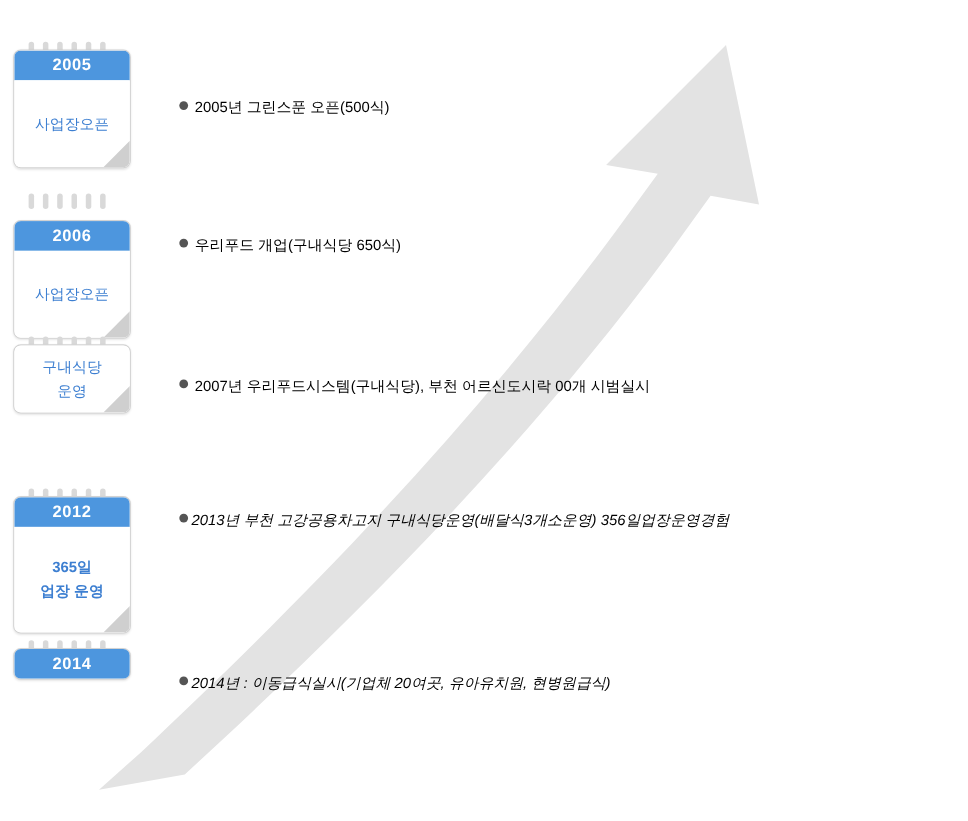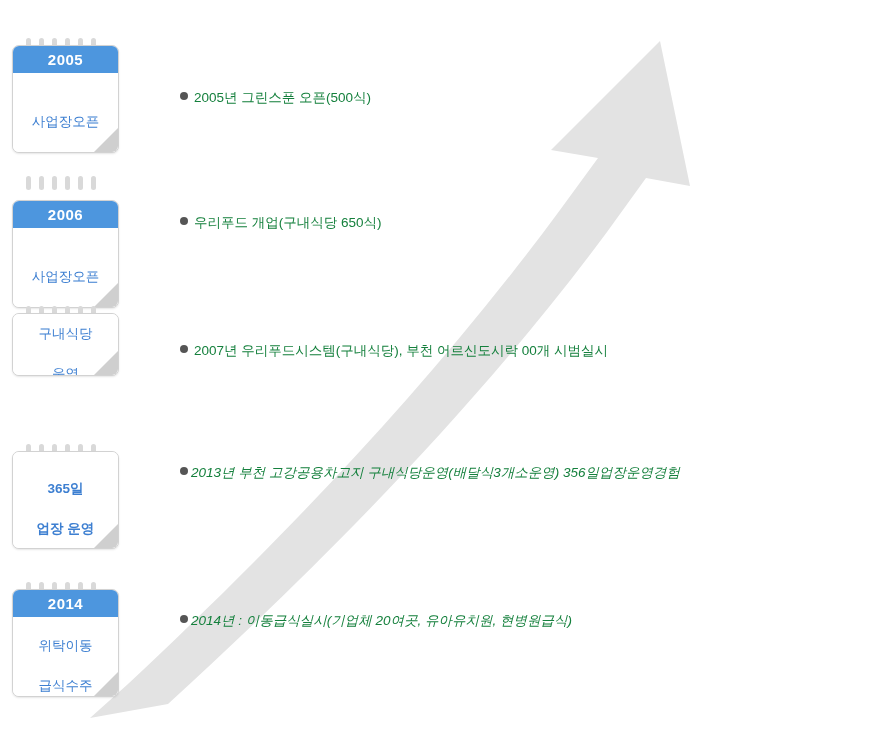--- a/index.html
+++ b/index.html
@@ -43,43 +43,43 @@
     position:relative;
     display:flex;
     flex-direction:column;
     align-items:center;
     justify-content:center;
     color:#3d7fd1;
     font-size:13.5px;
     line-height:1.62;
   }
   .cal-body.bold{font-weight:bold;}
-  .cal-line{display:block;text-align:center;margin-top:18px;}
+  .cal-line{display:block;text-align:center;}
   
   .fold{
     position:absolute;right:0;bottom:0;
     width:0;height:0;
     border-left:24px solid transparent;
     border-bottom:24px solid #cfcfcf;
   }
 
   
   .rings{position:absolute;left:12px;width:105px;height:14px;}
   .ring{
     position:absolute;top:0;
     width:5px;height:14px;
     border-radius:2.5px;
     background:#d9d9d9;
   }
 
   
   .event{
     position:absolute;
-    left:180px;
-    color:#15803d;
+    left:163px;
+    color:#000000;
     font-size:13.5px;
     white-space:nowrap;
     line-height:1;
   }
   .event .bullet{
     display:inline-block;
     width:8px;height:8px;
     border-radius:50%;
     background:#555555;
     vertical-align:middle;
@@ -174,20 +174,21 @@
   <div class="row" style="top:0;">
     <div class="rings" style="top:444px;">
       <div class="ring" style="left:14px;"></div>
       <div class="ring" style="left:27px;"></div>
       <div class="ring" style="left:40px;"></div>
       <div class="ring" style="left:53px;"></div>
       <div class="ring" style="left:66px;"></div>
       <div class="ring" style="left:79px;"></div>
     </div>
     <div class="cal" style="top:451px;">
+      <div class="cal-head">2012</div>
       <div class="cal-body bold" style="height:96px;">
         <span class="cal-line">365일</span>
         <span class="cal-line">업장 운영</span>
         <div class="fold"></div>
       </div>
     </div>
     <div class="event tight" style="top:465px;">
       <span class="bullet"></span><span class="etext">2013년 부천 고강공용차고지 구내식당운영(배달식3개소운영) 356일업장운영경험</span>
     </div>
   </div>
@@ -196,24 +197,19 @@
     <div class="rings" style="top:582px;">
       <div class="ring" style="left:14px;"></div>
       <div class="ring" style="left:27px;"></div>
       <div class="ring" style="left:40px;"></div>
       <div class="ring" style="left:53px;"></div>
       <div class="ring" style="left:66px;"></div>
       <div class="ring" style="left:79px;"></div>
     </div>
     <div class="cal" style="top:589px;">
       <div class="cal-head">2014</div>
-      <div class="cal-body" style="height:79px;">
-        <span class="cal-line">위탁이동</span>
-        <span class="cal-line">급식수주</span>
-        <div class="fold"></div>
-      </div>
     </div>
     <div class="event tight" style="top:613px;">
       <span class="bullet"></span><span class="etext">2014년 : 이동급식실시(기업체 20여곳, 유아유치원, 현병원급식)</span>
     </div>
   </div>
 
 </div>
 
 </body></html>

